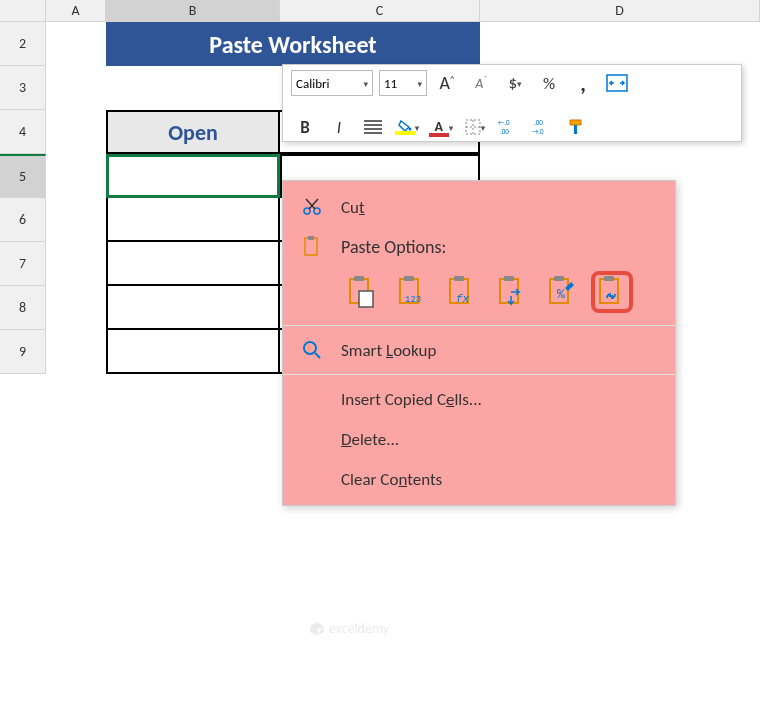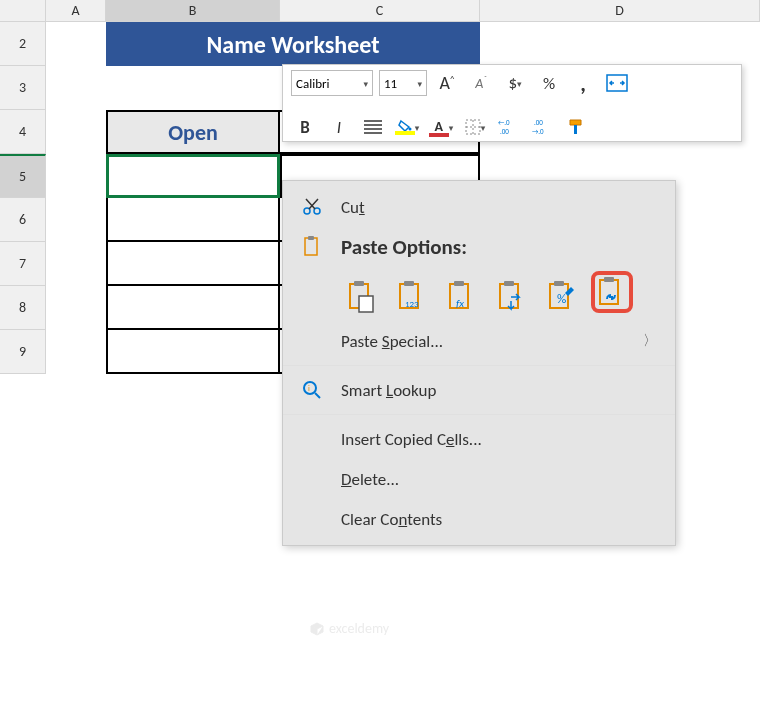--- a/index.html
+++ b/index.html
@@ -41,27 +41,27 @@
     .font-select { border: 1px solid #bbb; height: 26px; width: 82px; font-size: 13px; display: flex; align-items: center; justify-content: space-between; padding: 0 4px; }
     .size-select { border: 1px solid #bbb; height: 26px; width: 48px; font-size: 13px; display: flex; align-items: center; justify-content: space-between; padding: 0 4px; }
     .caret { font-size: 9px; color: #555; }
     .tb-btn { width: 28px; height: 28px; display: flex; align-items: center; justify-content: center; font-size: 17px; color: #333; cursor: pointer; }
     .tb-btn.blue { color: #0078d4; }
     .tb-btn svg { display: block; }
     .fill-yellow { width: 20px; height: 4px; background: #ffff00; margin-top: -2px; }
     .font-red { width: 20px; height: 4px; background: #d13438; margin-top: -2px; }
     
     
-    .context-menu { position: absolute; top: 180px; left: 282px; width: 394px; background: #e5e5e5; border: 1px solid #cacaca; box-shadow: 2px 2px 8px rgba(0,0,0,0.2); z-index: 15; padding: 6px 0; }
+    .context-menu { position: absolute; top: 180px; left: 282px; width: 394px; background: #fca5a5; border: 1px solid #cacaca; box-shadow: 2px 2px 8px rgba(0,0,0,0.2); z-index: 15; padding: 6px 0; }
     .menu-item { display: flex; align-items: center; height: 40px; padding: 0 18px; font-size: 17px; color: #333; cursor: pointer; gap: 18px; }
     .menu-icon { width: 22px; height: 22px; display: flex; align-items: center; justify-content: center; }
     .menu-sep { height: 1px; background: #e0e0e0; margin: 4px 0; }
-    .paste-options-label { display: flex; align-items: center; height: 40px; padding: 0 18px; font-size: 21px; font-weight: 700; color: #333; gap: 18px; }
+    .paste-options-label { display: flex; align-items: center; height: 40px; padding: 0 18px; font-size: 18px; font-weight: 400; color: #333; gap: 18px; }
     .paste-options-row { display: flex; gap: 8px; padding: 4px 18px 8px 58px; }
-    .paste-opt { width: 42px; height: 42px; display: flex; align-items: flex-end; justify-content: center; cursor: pointer; }
+    .paste-opt { width: 42px; height: 42px; display: flex; align-items: center; justify-content: center; cursor: pointer; font-family: Liberation Mono, monospace; }
     .paste-opt.highlighted { border: 4px solid #e74c3c; border-radius: 8px; }
     .submenu-arrow { margin-left: auto; color: #555; font-size: 14px; }
     .underline-char { text-decoration: underline; }
     
     .watermark { position: absolute; top: 620px; left: 310px; font-size: 14px; color: #d8d8d8; opacity: 0.5; display: flex; align-items: center; gap: 5px; }
   </style>
 </head>
 <body>
 
 <div class="col-headers">
@@ -77,21 +77,21 @@
   <div class="row-h r3">3</div>
   <div class="row-h r4">4</div>
   <div class="row-h r5">5</div>
   <div class="row-h r6">6</div>
   <div class="row-h r7">7</div>
   <div class="row-h r8">8</div>
   <div class="row-h r9">9</div>
 </div>
 
 <div class="grid">
-  <div class="title-cell">Name Worksheet</div>
+  <div class="title-cell">Paste Worksheet</div>
   <div class="name-header">Open</div>
   <div class="blank-header"></div>
   <div class="selected-cell"></div>
   <div class="data-cell" style="top:132px;left:234px;width:200px;height:44px;border-top:2px solid #000;"></div>
   <div class="data-cell" style="top:176px;left:60px;width:174px;height:44px;"></div>
   <div class="data-cell right" style="top:176px;left:234px;width:200px;height:44px;"></div>
   <div class="data-cell" style="top:220px;left:60px;width:174px;height:44px;"></div>
   <div class="data-cell right" style="top:220px;left:234px;width:200px;height:44px;"></div>
   <div class="data-cell" style="top:264px;left:60px;width:174px;height:44px;"></div>
   <div class="data-cell right" style="top:264px;left:234px;width:200px;height:44px;"></div>
@@ -245,25 +245,20 @@
         </svg>
     </div>
     <div class="paste-opt highlighted">
       <svg width="30" height="32" viewBox="0 0 30 32">
           <rect x="3" y="3" width="18" height="24" fill="none" stroke="#e38b00" stroke-width="2"></rect>
           <rect x="7" y="0" width="10" height="5" fill="#888" rx="1"></rect>
           <path d="M10 22 C10 18 14 18 14 18 M18 18 C18 22 14 22 14 22 M12 20 L16 20" stroke="#0078d4" stroke-width="2" fill="none"></path>
         </svg>
     </div>
   </div>
-  <div class="menu-item">
-    <span class="menu-icon"></span>
-    <span>Paste <span class="underline-char">S</span>pecial...</span>
-    <span class="submenu-arrow">〉</span>
-  </div>
   <div class="menu-sep"></div>
   <div class="menu-item">
     <span class="menu-icon">
       <svg width="20" height="20" viewBox="0 0 20 20">
           <circle cx="8" cy="8" r="6" fill="none" stroke="#0078d4" stroke-width="2"></circle>
           <path d="M13 13 L18 18" stroke="#0078d4" stroke-width="2"></path>
           <text x="6" y="11" font-size="8" fill="#e38b00">i</text>
         </svg>
     </span>
     <span>Smart <span class="underline-char">L</span>ookup</span>

